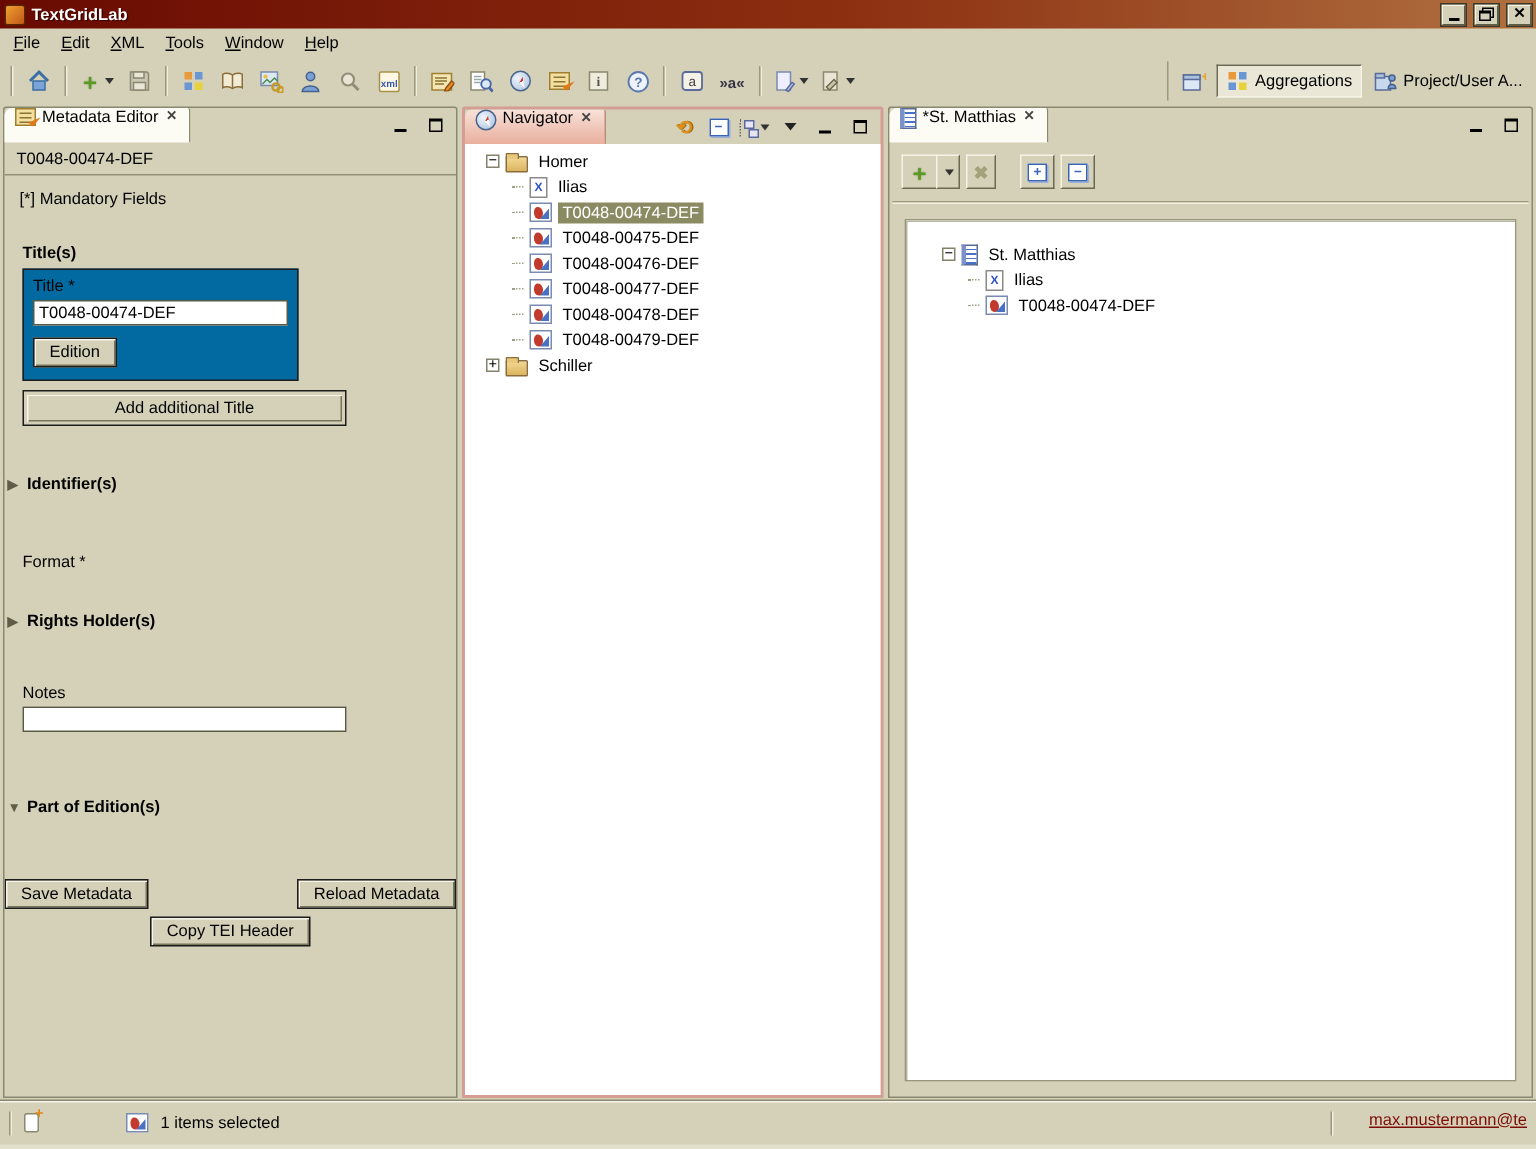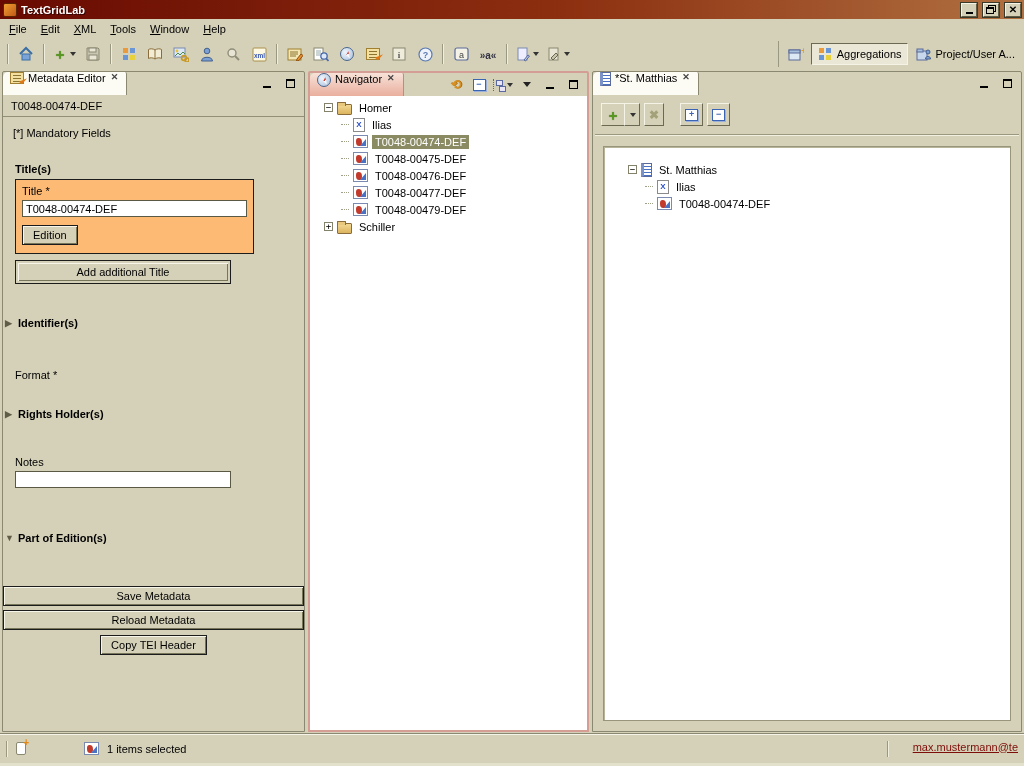--- a/index.html
+++ b/index.html
@@ -77,30 +77,30 @@
   .tabrow-tools { flex:1; display:flex; align-items:center; justify-content:flex-end; gap:5px; padding-right:5px; }
   .view-btn { display:flex; align-items:center; justify-content:center; min-width:18px; height:18px; }
 
   
   .p-meta { width:303px; flex:0 0 auto; }
   .meta-scroll { flex:1; overflow:hidden; position:relative; }
   .obj-header { padding:5px 8px 4px 8px; border-bottom:1px solid #918f74; }
   .mandatory { margin:10px 10px 0 10px; }
   .sect-head { margin:0 0 4px 12px; font-weight:bold; display:flex; align-items:center; gap:5px; }
   .sect-head .arrow { color:#5f5d48; font-size:9px; width:8px; margin-left:-10px; }
-  .gbox { width:239px; margin-left:12px; border:1px solid #1c1c1c; background:#fdba74; }
+  .gbox { width:184px; margin-left:12px; border:1px solid #1c1c1c; background:#0369a1; }
   .gbox-inner { padding:5px 6px 8px 6px; }
   .txt { display:block; width:100%; height:17px; background:#fff; border:1px solid #5a5a44; font-family:"Liberation Sans",sans-serif; font-size:11px; padding:1px 3px; }
   .btn { background:#d5d1b8; border:1px solid #1c1c1c; box-shadow:inset 1px 1px 0 #f8f6ea, inset -1px -1px 0 #77755a; padding:3px 10px; font-family:"Liberation Sans",sans-serif; font-size:11px; }
   .addbox { width:216px; margin:6px 0 0 12px; border:1px solid #1c1c1c; padding:2px; }
   .addbox .btn { width:100%; border:none; box-shadow:inset 1px 1px 0 #f8f6ea, inset -1px -1px 0 #77755a; padding:3px 0; }
   .field-label { margin:0 0 3px 12px; }
   .field-input { width:216px; margin-left:12px; }
   .info-box { width:216px; margin-left:12px; border:1px solid #1c1c1c; padding:4px 6px; color:#0000c8; line-height:13px; }
-  .btn-row { display:flex; justify-content:space-between; gap:4px; margin-top:42px;flex-direction:column; }
+  .btn-row { display:flex; justify-content:space-between; gap:4px; margin-top:42px; }
   .btn-row2 { display:flex; justify-content:center; margin-top:5px; }
 
   
   .p-nav { width:281px; flex:0 0 auto; }
   .nav-content { flex:1; background:#fff; overflow:hidden; padding-top:3px; }
 
   
   .trow { display:flex; align-items:center; height:17px; gap:4px; padding-left:14px; white-space:nowrap; }
   .tindent { width:13px; flex:0 0 auto; }
   .tconn { width:8px; border-top:1px dotted #a0a088; flex:0 0 auto; }
@@ -417,20 +417,26 @@
           <span class="tindent"></span>
             <span class="tconn"></span>
           <span class="img-icon i"></span>
           <span class="tlabel">T0048-00476-DEF</span>
         </div>
         <div class="trow">
           <span class="tindent"></span>
             <span class="tconn"></span>
           <span class="img-icon i"></span>
           <span class="tlabel">T0048-00477-DEF</span>
+        </div>
+        <div class="trow">
+          <span class="tindent"></span>
+            <span class="tconn"></span>
+          <span class="img-icon i"></span>
+          <span class="tlabel">T0048-00478-DEF</span>
         </div>
         <div class="trow">
           <span class="tindent"></span>
             <span class="tconn"></span>
           <span class="img-icon i"></span>
           <span class="tlabel">T0048-00479-DEF</span>
         </div>
         <div class="trow">
           <span class="expander plus"></span>
           <span class="folder-icon i"></span>

